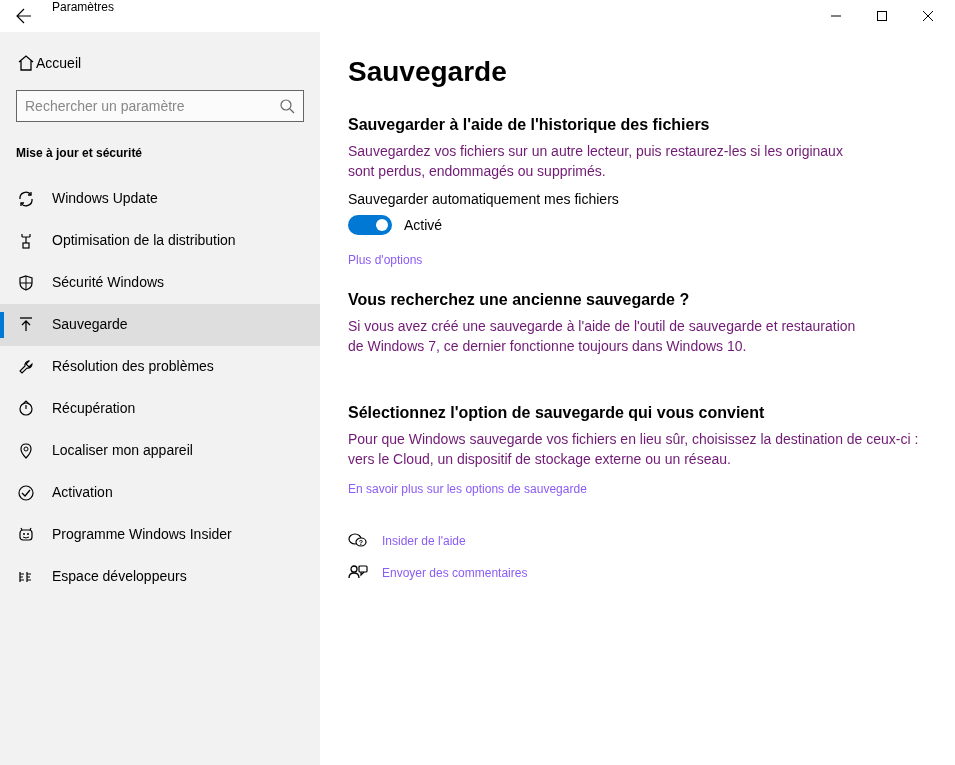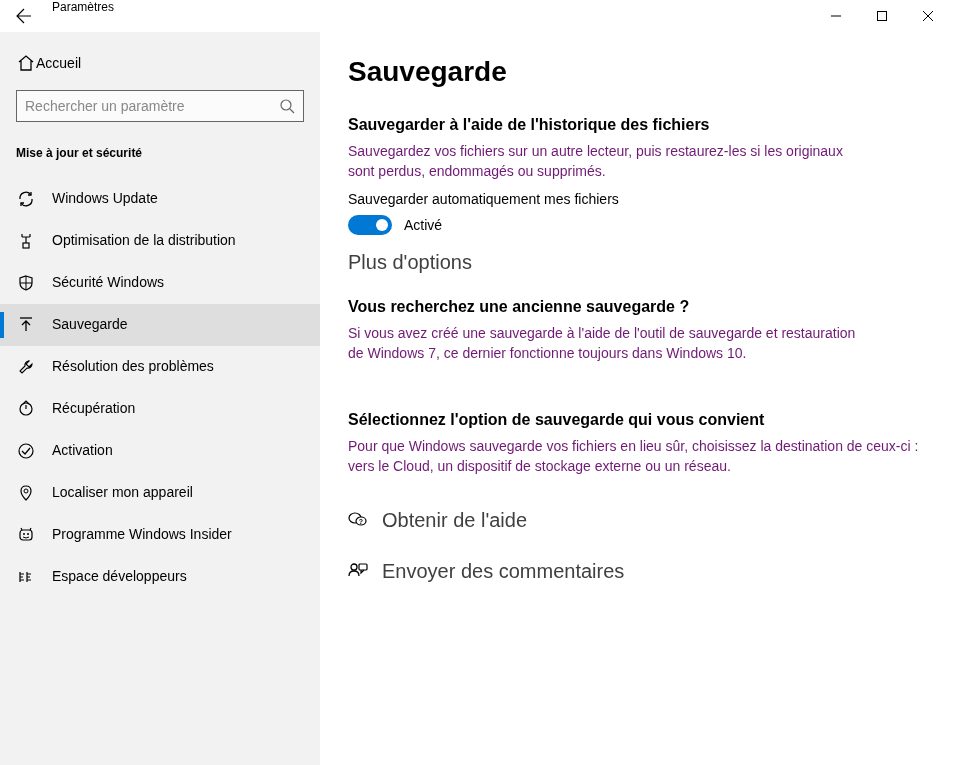--- a/index.html
+++ b/index.html
@@ -148,31 +148,31 @@
     width: 12px;
     height: 12px;
     border-radius: 50%;
     background: #fff;
     position: absolute;
     top: 4px;
     right: 4px;
   }
   .toggle-state { font-size: 14px; }
   .link {
-    color: #404040;
-    font-size: 20px;
+    color: #8b5cf6;
+    font-size: 12px;
     cursor: pointer;
     display: inline-block;
     margin-bottom: 4px;
   }
   .help-row {
     display: flex;
     align-items: center;
     gap: 14px;
-    margin-top: 28px;
+    margin-top: 14px;
   }
   .help-row .icon { width: 20px; display:flex; justify-content:center; }
   .help-row .link { margin-bottom: 0; }
   svg { display: block; }
   .mt-large { margin-top: 48px; }
 </style>
 </head>
 <body>
 
 <div class="titlebar">
@@ -280,35 +280,35 @@
             <circle cx="9" cy="9" r="6" stroke="#000" fill="none" stroke-width="1.2"></circle>
             <path d="M9 5 V9 M6 4 L9 1 L12 4" stroke="#000" fill="none" stroke-width="1.2"></path>
           </svg>
       </span>
       <span class="label">Récupération</span>
     </div>
 
     <div class="nav-item">
       <span class="icon">
         <svg width="18" height="18" viewBox="0 0 18 18">
+            <path d="M9 2 C12 2 14 4 14 7 C14 11 9 16 9 16 C9 16 4 11 4 7 C4 4 6 2 9 2 Z" stroke="#000" fill="none" stroke-width="1.2"></path>
+            <circle cx="9" cy="7" r="2" stroke="#000" fill="none" stroke-width="1"></circle>
+          </svg>
+      </span>
+      <span class="label">Localiser mon appareil</span>
+    </div>
+
+    <div class="nav-item">
+      <span class="icon">
+        <svg width="18" height="18" viewBox="0 0 18 18">
             <circle cx="9" cy="9" r="7" stroke="#000" fill="none" stroke-width="1.2"></circle>
             <path d="M5 9 L8 12 L13 6" stroke="#000" fill="none" stroke-width="1.3"></path>
           </svg>
       </span>
       <span class="label">Activation</span>
-    </div>
-
-    <div class="nav-item">
-      <span class="icon">
-        <svg width="18" height="18" viewBox="0 0 18 18">
-            <path d="M9 2 C12 2 14 4 14 7 C14 11 9 16 9 16 C9 16 4 11 4 7 C4 4 6 2 9 2 Z" stroke="#000" fill="none" stroke-width="1.2"></path>
-            <circle cx="9" cy="7" r="2" stroke="#000" fill="none" stroke-width="1"></circle>
-          </svg>
-      </span>
-      <span class="label">Localiser mon appareil</span>
     </div>
 
     <div class="nav-item">
       <span class="icon">
         <svg width="18" height="18" viewBox="0 0 18 18">
             <rect x="3" y="4" width="12" height="10" rx="3" stroke="#000" fill="none" stroke-width="1.2"></rect>
             <circle cx="7" cy="8" r="1" fill="#000"></circle>
             <circle cx="11" cy="8" r="1" fill="#000"></circle>
             <path d="M6 11 Q9 13 12 11" stroke="#000" fill="none" stroke-width="1"></path>
             <path d="M5 4 L4 2 M13 4 L14 2" stroke="#000" stroke-width="1.2"></path>
@@ -339,30 +339,31 @@
       </div>
       <span class="toggle-state">Activé</span>
     </div>
     <span class="link">Plus d'options</span>
 
     <h2 class="section-h">Vous recherchez une ancienne sauvegarde ?</h2>
     <p class="section-p">Si vous avez créé une sauvegarde à l'aide de l'outil de sauvegarde et restauration de Windows 7, ce dernier fonctionne toujours dans Windows 10.</p>
 
     <h2 class="section-h mt-large">Sélectionnez l'option de sauvegarde qui vous convient</h2>
     <p class="section-p wide">Pour que Windows sauvegarde vos fichiers en lieu sûr, choisissez la destination de ceux-ci : vers le Cloud, un dispositif de stockage externe ou un réseau.</p>
+    <span class="link">En savoir plus sur les options de sauvegarde</span>
 
     <div class="help-row" style="margin-top:32px;">
       <span class="icon">
         <svg width="20" height="18" viewBox="0 0 20 18">
             <ellipse cx="7" cy="7" rx="6" ry="5" stroke="#000" fill="none" stroke-width="1.2"></ellipse>
             <ellipse cx="13" cy="10" rx="5" ry="4" stroke="#000" fill="#fff" stroke-width="1.2"></ellipse>
             <text x="13" y="13" text-anchor="middle" font-size="7" font-weight="bold">?</text>
           </svg>
       </span>
-      <span class="link">Obtenir de l'aide</span>
+      <span class="link">Insider de l'aide</span>
     </div>
     <div class="help-row">
       <span class="icon">
         <svg width="20" height="18" viewBox="0 0 20 18">
             <circle cx="6" cy="5" r="3" stroke="#000" fill="none" stroke-width="1.3"></circle>
             <path d="M1 14 C1 10 4 9 6 9 C8 9 11 10 11 14" stroke="#000" fill="none" stroke-width="1.3"></path>
             <rect x="11" y="2" width="8" height="6" rx="1" stroke="#000" fill="none" stroke-width="1.2"></rect>
             <path d="M13 8 L13 11 L16 8" stroke="#000" fill="none" stroke-width="1.2"></path>
           </svg>
       </span>

